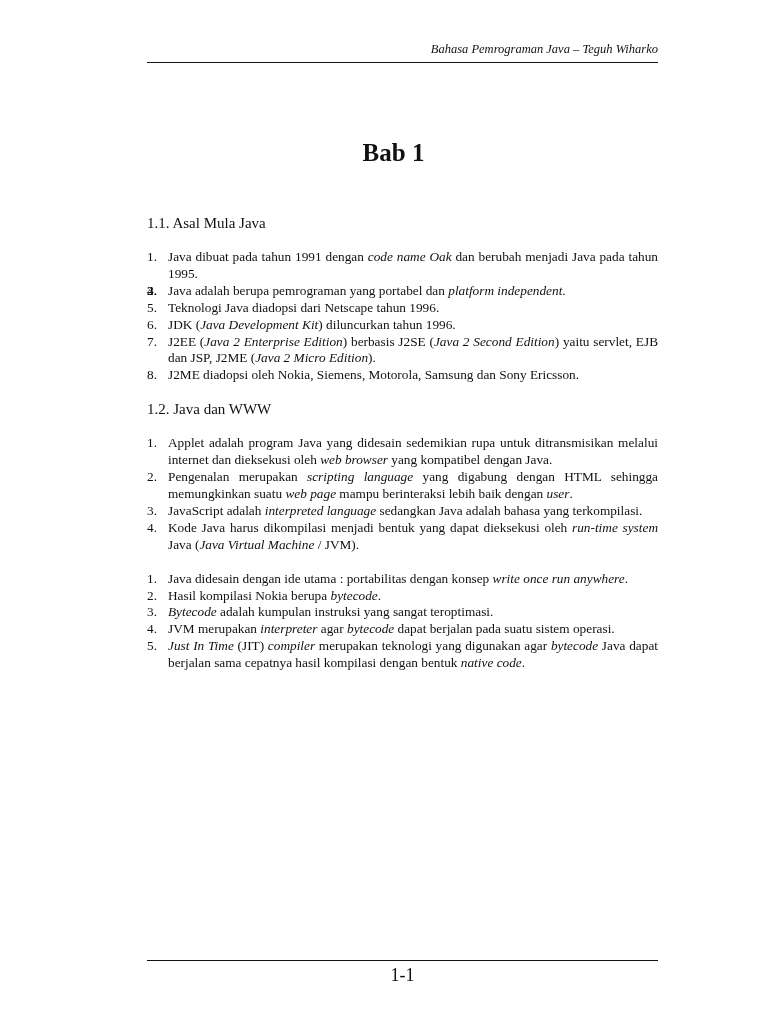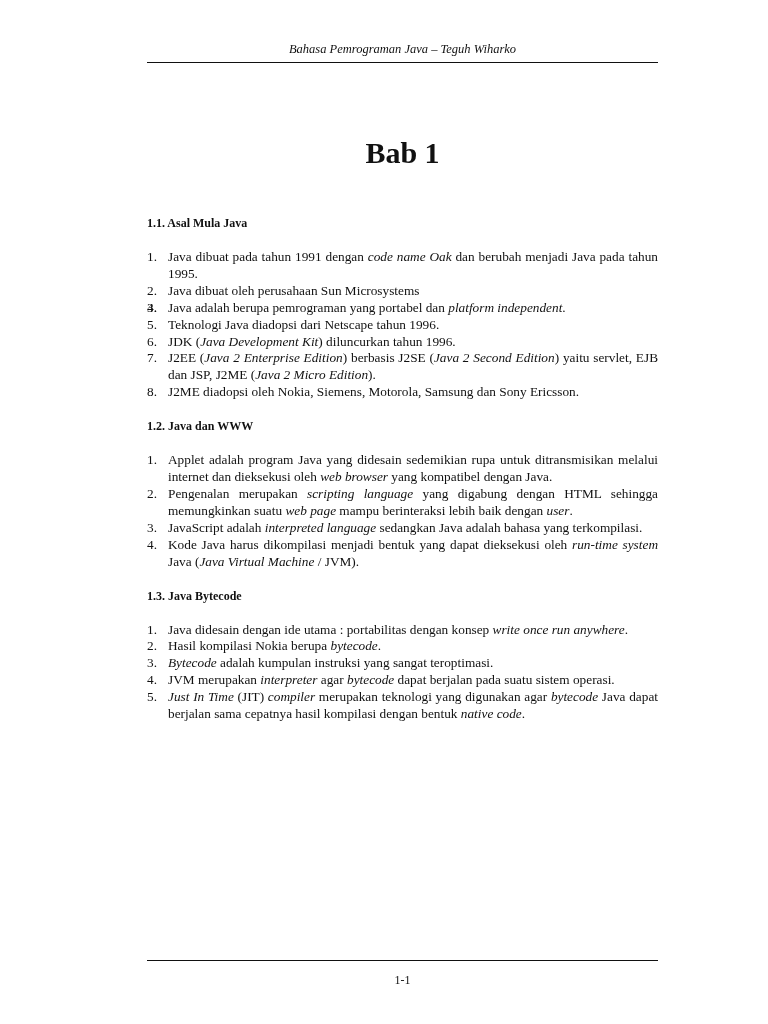--- a/index.html
+++ b/index.html
@@ -15,46 +15,46 @@
       font-family: "Liberation Serif", "DejaVu Serif", serif;
       color: #111111;
     }
     .page-header {
       position: absolute;
       left: 147px;
       top: 40px;
       width: 511px;
       height: 22px;
       border-bottom: 1px solid #111;
-      text-align: center;
+      text-align: right;
       font-style: italic;
       font-size: 12.5px;
       line-height: 18px;
     }
     .chapter-title {
       position: absolute;
-      left: 147px;
+      left: 138px;
       width: 511px;
       top: 137px;
       text-align: center;
       font-weight: bold;
-      font-size: 30px;
+      font-size: 25px;
       line-height: 31px;
     }
     .content {
       position: absolute;
       left: 147px;
       top: 215px;
       width: 511px;
       font-size: 13.3px;
       line-height: 16.9px;
     }
     .section-heading {
-      font-weight: bold;
-      font-size: 12px;
+      font-weight: normal;
+      font-size: 15px;
       margin: 0 0 17px 0;
       line-height: 17px;
     }
     ol.items {
       list-style: none;
       margin: 0 0 17px 0;
       padding: 0;
     }
     ol.items li {
       position: relative;
@@ -66,60 +66,59 @@
       left: 0;
       top: 0;
     }
     .page-footer {
       position: absolute;
       left: 147px;
       top: 960px;
       width: 511px;
       border-top: 1px solid #111;
       text-align: center;
-      font-size: 12px;
-      padding-top: 12px;
+      font-size: 18px;
+      padding-top: 4px;
     }
   </style>
 </head>
 <body>
 
 <div class="page-header">
   <span>Bahasa Pemrograman Java – Teguh Wiharko</span>
 </div>
 
 <div class="chapter-title">
   <div>Bab 1</div>
 </div>
 
 <div class="content">
   <section>
     <h2 class="section-heading">1.1. Asal Mula Java</h2>
     <ol class="items">
         <li><span class="num">1.</span><span>Java dibuat pada tahun 1991 dengan </span><em>code name Oak</em><span> dan berubah menjadi Java pada tahun 1995.</span></li>
-        <li><span class="num">2.</span><span>Java dibuat oleh perusahaan Sun Microsystems</span></li>
+        <li><span class="num">2.</span></li>
         <li><span class="num">3.</span></li>
         <li><span class="num">4.</span><span>Java adalah berupa pemrograman yang portabel dan </span><em>platform independent</em><span>.</span></li>
         <li><span class="num">5.</span><span>Teknologi Java diadopsi dari Netscape tahun 1996.</span></li>
         <li><span class="num">6.</span><span>JDK (</span><em>Java Development Kit</em><span>) diluncurkan tahun 1996.</span></li>
         <li><span class="num">7.</span><span>J2EE (</span><em>Java 2 Enterprise Edition</em><span>) berbasis J2SE (</span><em>Java 2 Second Edition</em><span>) yaitu servlet, EJB dan JSP, J2ME (</span><em>Java 2 Micro Edition</em><span>).</span></li>
         <li><span class="num">8.</span><span>J2ME diadopsi oleh Nokia, Siemens, Motorola, Samsung dan Sony Ericsson.</span></li>
       </ol>
   </section>
   <section>
     <h2 class="section-heading">1.2. Java dan WWW</h2>
     <ol class="items">
         <li><span class="num">1.</span><span>Applet adalah program Java yang didesain sedemikian rupa untuk ditransmisikan melalui internet dan dieksekusi oleh </span><em>web browser</em><span> yang kompatibel dengan Java.</span></li>
         <li><span class="num">2.</span><span>Pengenalan merupakan </span><em>scripting language</em><span> yang digabung dengan HTML sehingga memungkinkan suatu </span><em>web page</em><span> mampu berinteraksi lebih baik dengan </span><em>user</em><span>.</span></li>
         <li><span class="num">3.</span><span>JavaScript adalah </span><em>interpreted language</em><span> sedangkan Java adalah bahasa yang terkompilasi.</span></li>
         <li><span class="num">4.</span><span>Kode Java harus dikompilasi menjadi bentuk yang dapat dieksekusi oleh </span><em>run-time system</em><span> Java (</span><em>Java Virtual Machine</em><span> / JVM).</span></li>
       </ol>
   </section>
   <section>
-    <h2 class="section-heading">1.3. Java Bytecode</h2>
     <ol class="items">
         <li><span class="num">1.</span><span>Java didesain dengan ide utama : portabilitas dengan konsep </span><em>write once run anywhere</em><span>.</span></li>
         <li><span class="num">2.</span><span>Hasil kompilasi Nokia berupa </span><em>bytecode</em><span>.</span></li>
         <li><span class="num">3.</span><em>Bytecode</em><span> adalah kumpulan instruksi yang sangat teroptimasi.</span></li>
         <li><span class="num">4.</span><span>JVM merupakan </span><em>interpreter</em><span> agar </span><em>bytecode</em><span> dapat berjalan pada suatu sistem operasi.</span></li>
         <li><span class="num">5.</span><em>Just In Time</em><span> (JIT) </span><em>compiler</em><span> merupakan teknologi yang digunakan agar </span><em>bytecode</em><span> Java dapat berjalan sama cepatnya hasil kompilasi dengan bentuk </span><em>native code</em><span>.</span></li>
       </ol>
   </section>
 </div>
 

